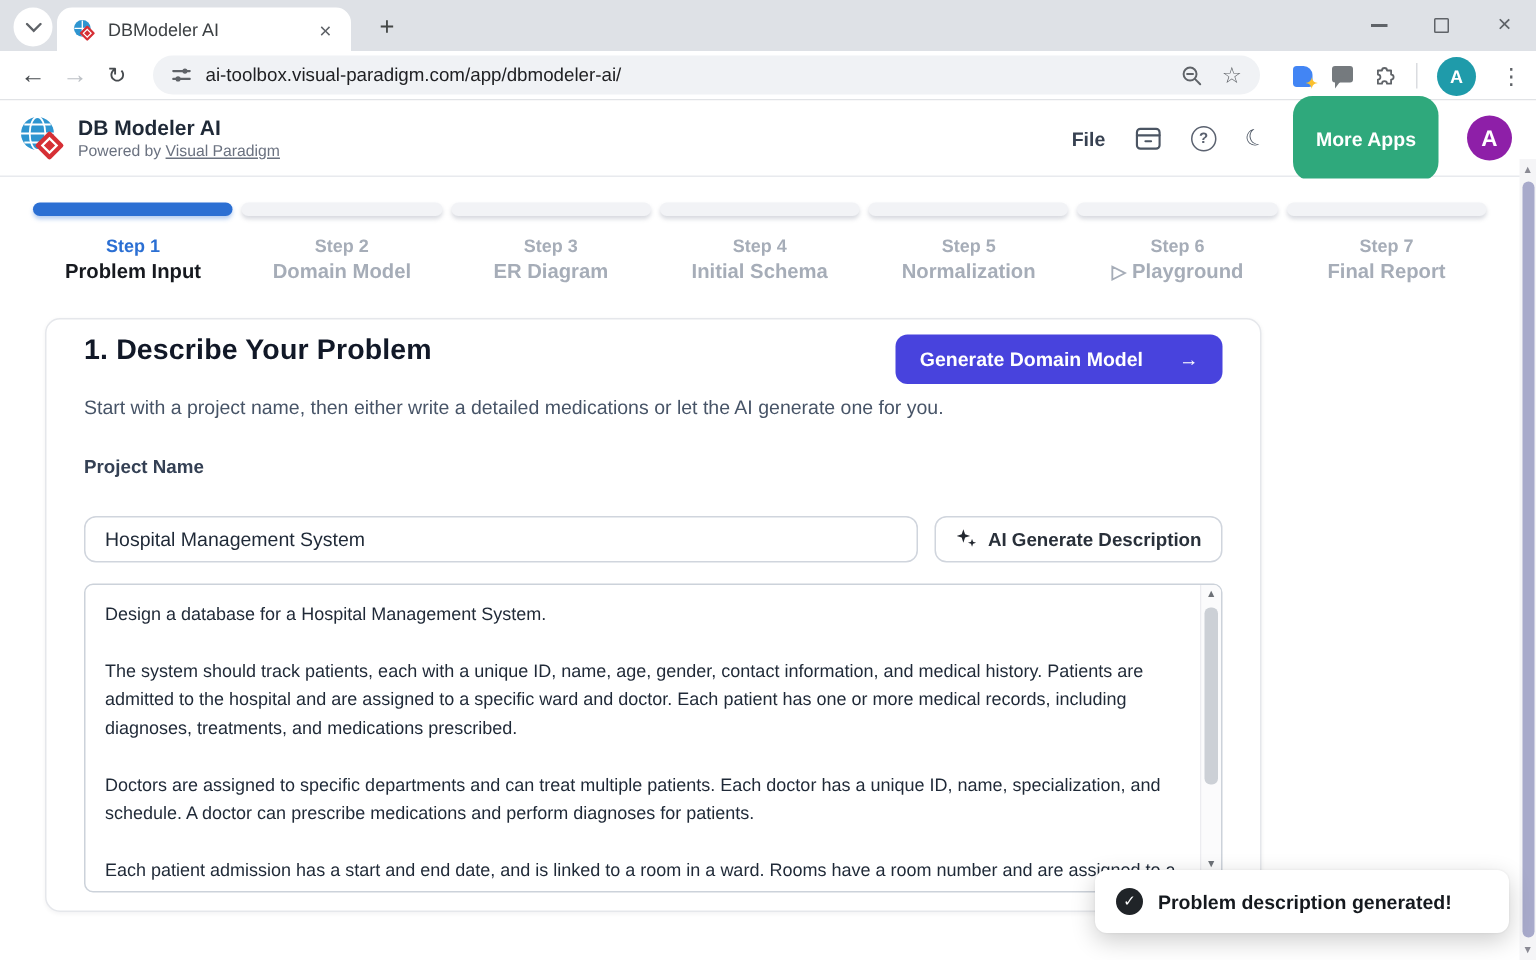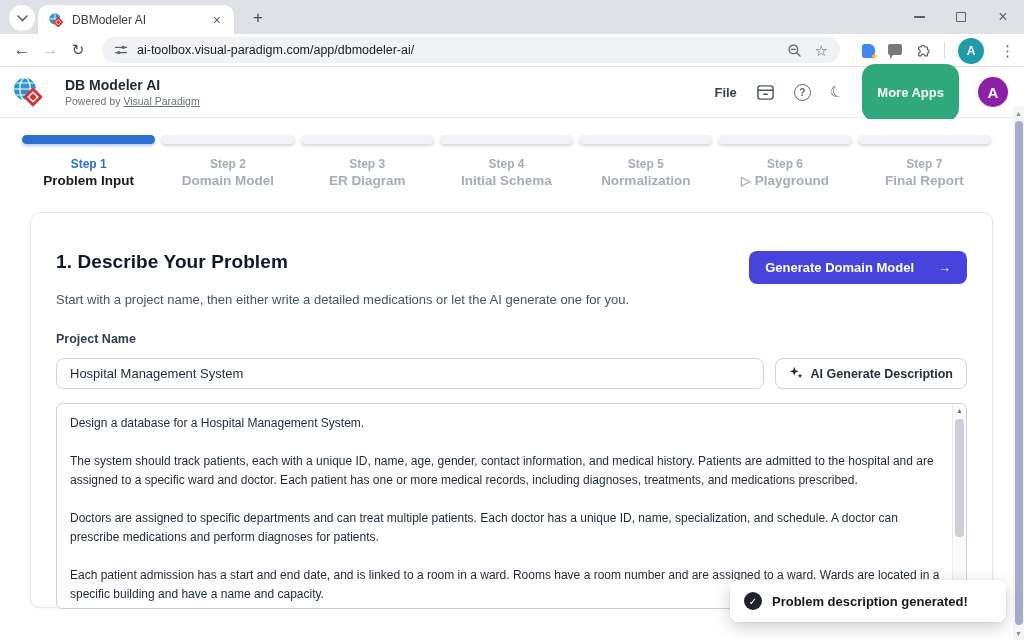--- a/index.html
+++ b/index.html
@@ -41,21 +41,21 @@
   .comment-ic:after { content:""; position:absolute; left:2px; bottom:-4px; border:4px solid transparent;
     border-top-color:#757a7e; border-left-color:#757a7e; border-width:4px 3px; }
   .vsep { width:1px; height:17px; background:#dadce0; }
   .tb-avatar { width:26px; height:26px; border-radius:50%; background:#1f9baa; color:#fff; font-size:12px;
     font-weight:bold; display:flex; align-items:center; justify-content:center; }
   .menu-dots { font-size:15px; color:#5f6368; padding:0 3px; }
 
   
   .appheader { position:absolute; top:67px; left:0; right:0; height:51px; background:#fff;
     border-bottom:1px solid #e8eaee; display:flex; align-items:center; padding:0 12px; }
-  .app-titles { margin-left:21px; }
+  .app-titles { margin-left:8px; }
   .app-name { font-size:14px; font-weight:bold; color:#1f2937; }
   .powered { font-size:10.5px; color:#6b7280; margin-top:2px; }
   .powered a { color:#6b7280; }
   .hdr-right { margin-left:auto; display:flex; align-items:center; gap:19px; padding-right:4px; }
   .file-menu { font-size:13px; font-weight:bold; color:#374151; }
   .circle-q { width:17px; height:17px; border:1.4px solid #5b6270; border-radius:50%; color:#5b6270;
     font-size:10px; font-weight:bold; display:flex; align-items:center; justify-content:center; }
   .moon { font-size:15px; color:#4b5563; transform:rotate(-18deg); }
   .more-apps { background:#2fa97c; color:#fff; font-size:13px; font-weight:bold; border:none;
     padding:21px 15px; border-radius:13px; }
@@ -68,29 +68,29 @@
   .step { flex:1; text-align:center; }
   .step-bar { height:9px; border-radius:9px; background:#f2f3f6; box-shadow:0 2px 3px rgba(110,120,140,.28); }
   .step.active .step-bar { background:#2b6fd3; box-shadow:0 2px 3px rgba(43,111,211,.35); }
   .step-num { margin-top:13px; font-size:12px; font-weight:bold; color:#a6adb8; }
   .step.active .step-num { color:#2b6fd3; }
   .step-label { margin-top:2px; font-size:13.5px; font-weight:bold; color:#a6adb8; }
   .step.active .step-label { color:#16191f; }
   .play-glyph { margin-right:4px; font-size:12.5px; }
 
   
-  .card { position:absolute; left:30px; top:93px; width:963px; height:396px; background:#fff;
-    border:1px solid #e5e7eb; border-radius:10px; box-shadow:0 1px 3px rgba(16,24,40,.05); padding:38px 25px; }
+  .card { position:absolute; left:30px; top:93px; width:811px; height:396px; background:#fff;
+    border:1px solid #e5e7eb; border-radius:10px; box-shadow:0 1px 3px rgba(16,24,40,.05); padding:10px 25px; }
   .card-head { display:flex; align-items:flex-start; }
   .card-title { font-size:19px; font-weight:bold; color:#111827; letter-spacing:.1px; }
   .gen-btn { margin-left:auto; background:#4843dd; color:#fff; border:none; border-radius:8px;
     font-size:13px; font-weight:bold; padding:9px 16px; display:flex; align-items:center; gap:24px; }
   .card-sub { font-size:13px; color:#475467; margin-top:8px; }
   .pn-label { font-size:12.5px; font-weight:bold; color:#344054; margin-top:25px; }
-  .pn-row { display:flex; margin-top:12px; gap:11px; }
+  .pn-row { display:flex; margin-top:26px; gap:11px; }
   .pn-input { flex:1; height:31px; border:1px solid #d0d5dd; border-radius:8px; padding:0 13px;
     font-size:13px; color:#1f2937; font-family:"Liberation Sans",sans-serif; outline:none; background:#fff; }
   .ai-btn { height:31px; background:#fff; border:1px solid #d0d5dd; border-radius:8px; padding:0 13px;
     font-size:12.5px; font-weight:bold; color:#29303a; display:flex; align-items:center; gap:7px; }
   .ta-wrap { position:relative; margin-top:14px; height:206px; }
   .desc-ta { width:100%; height:100%; border:1px solid #ccd2da; border-radius:6px; resize:none;
     padding:10px 26px 10px 13px; font-size:12px; line-height:1.58; color:#1f2937;
     font-family:"Liberation Sans",sans-serif; outline:none; overflow:hidden; }
   .ta-sb { position:absolute; top:1px; right:1px; bottom:1px; width:14px; background:#fbfbfc;
     border-left:1px solid #ececf0; border-radius:0 5px 5px 0; }

